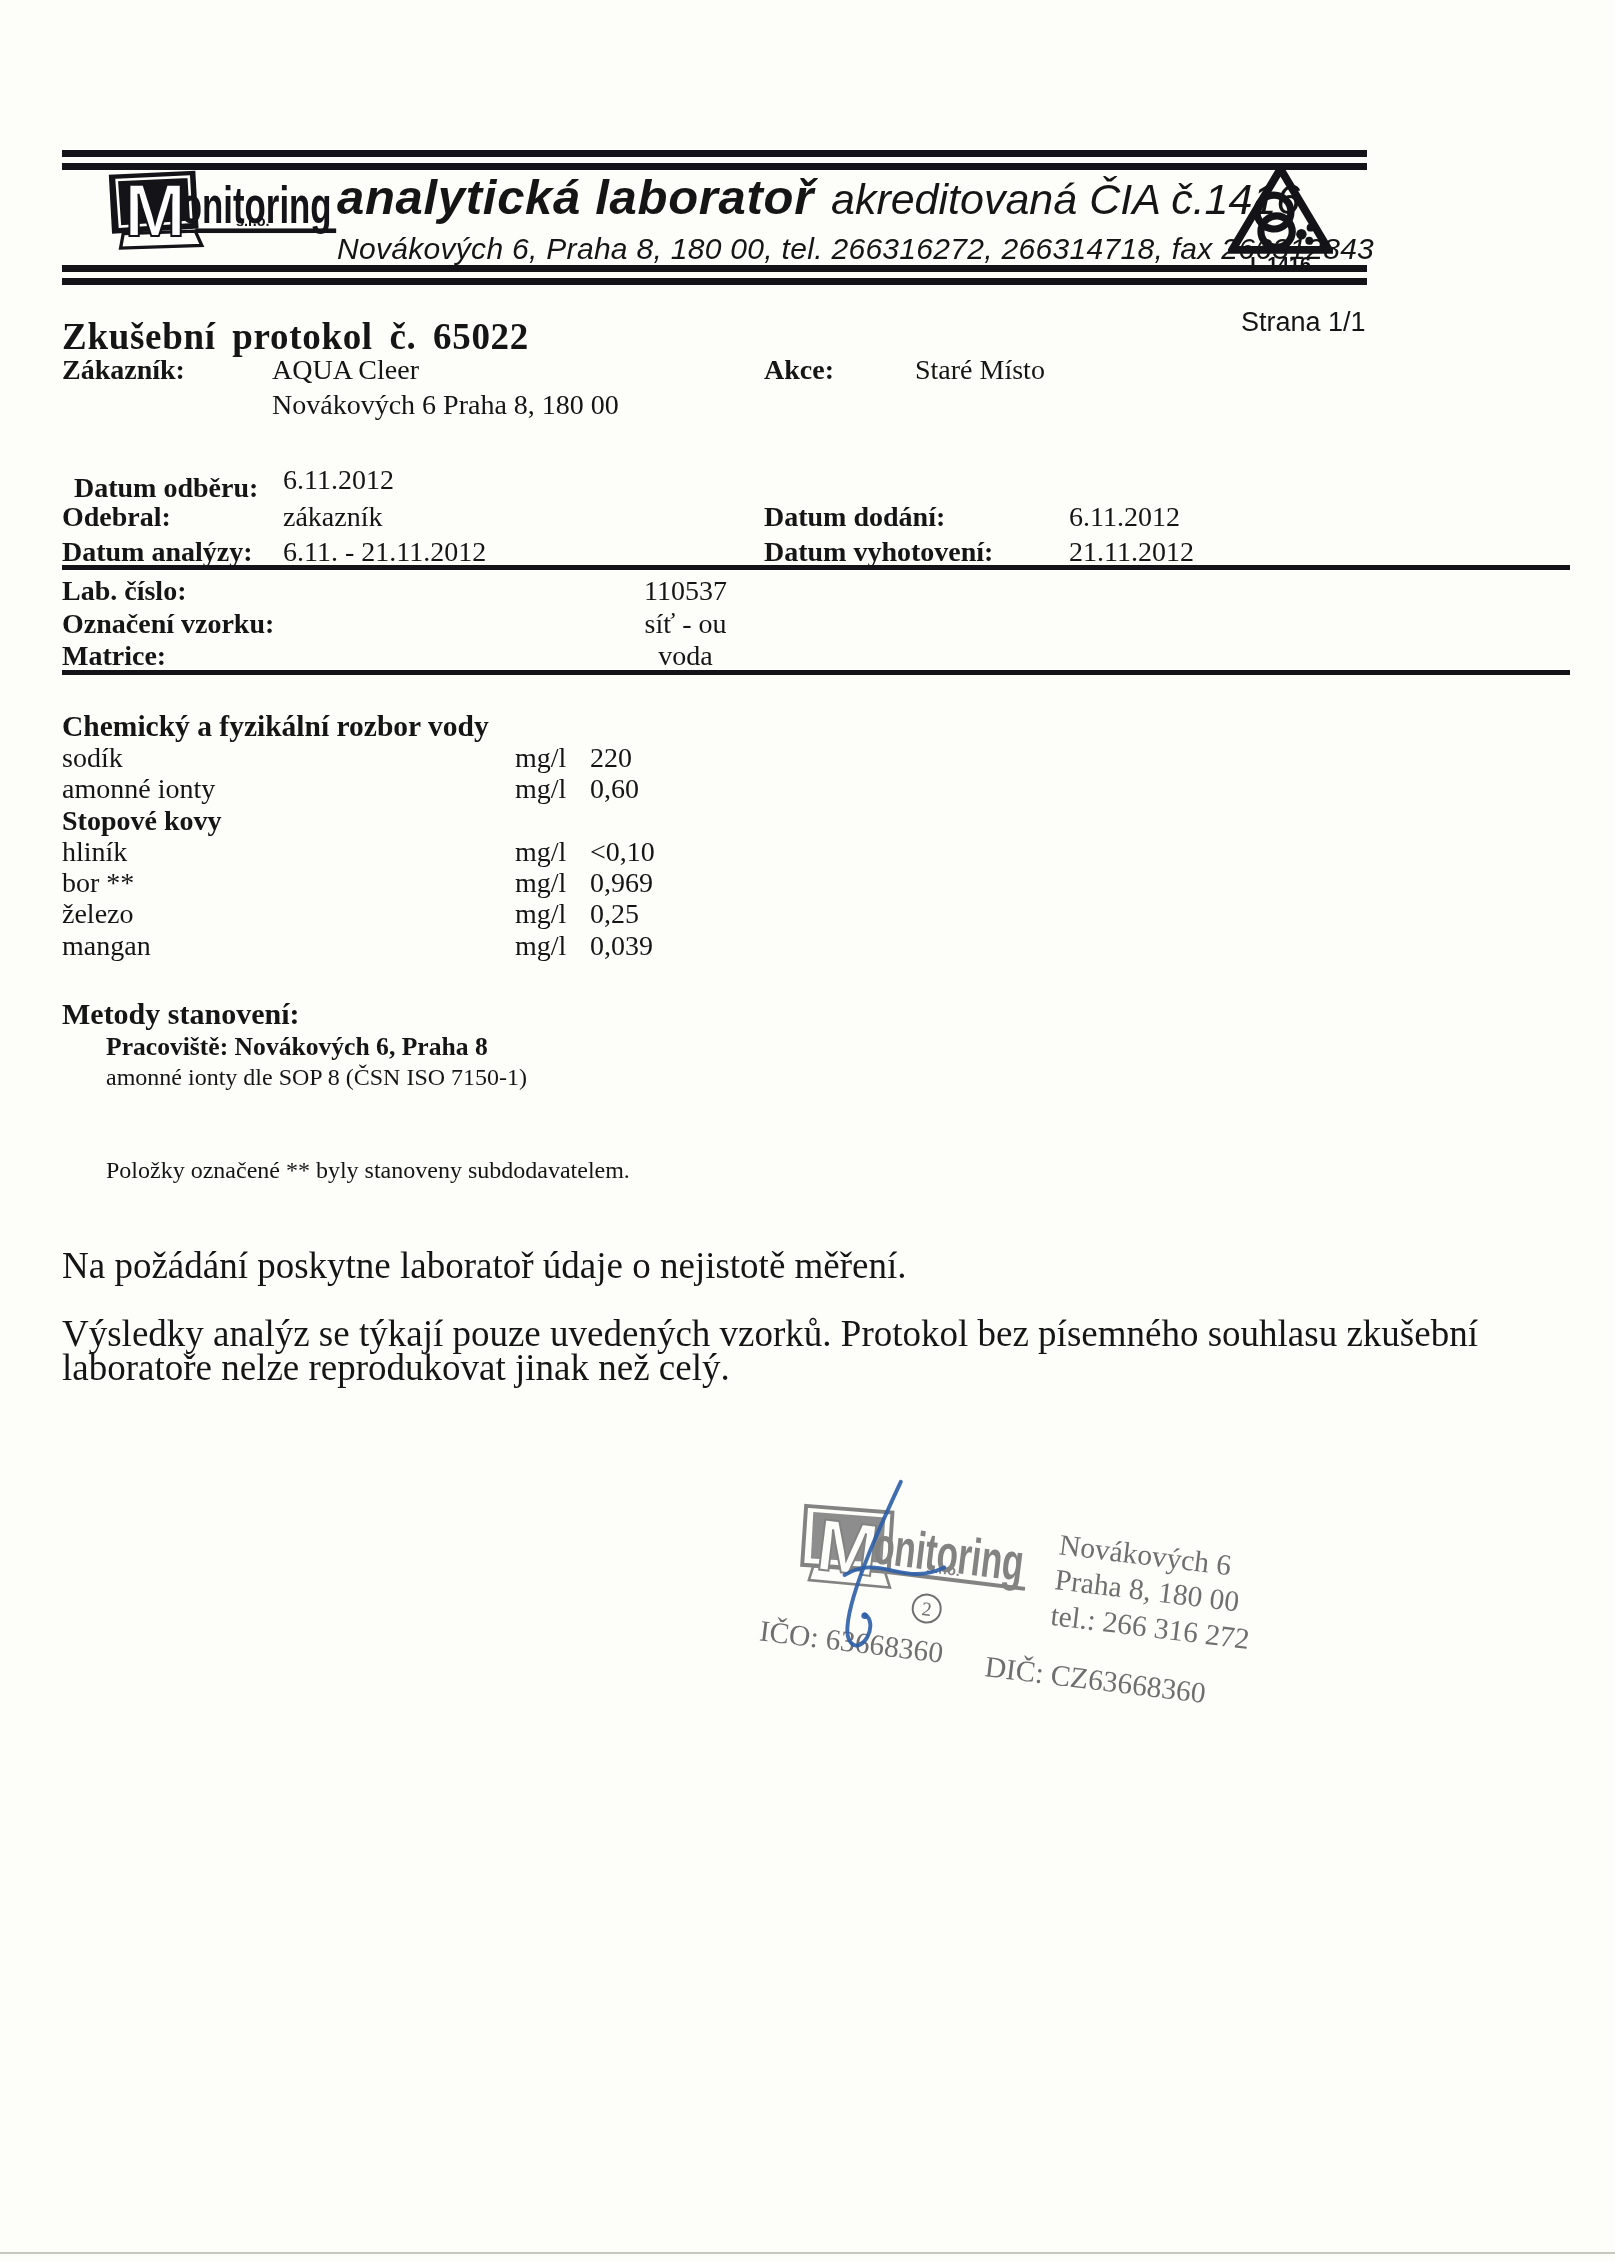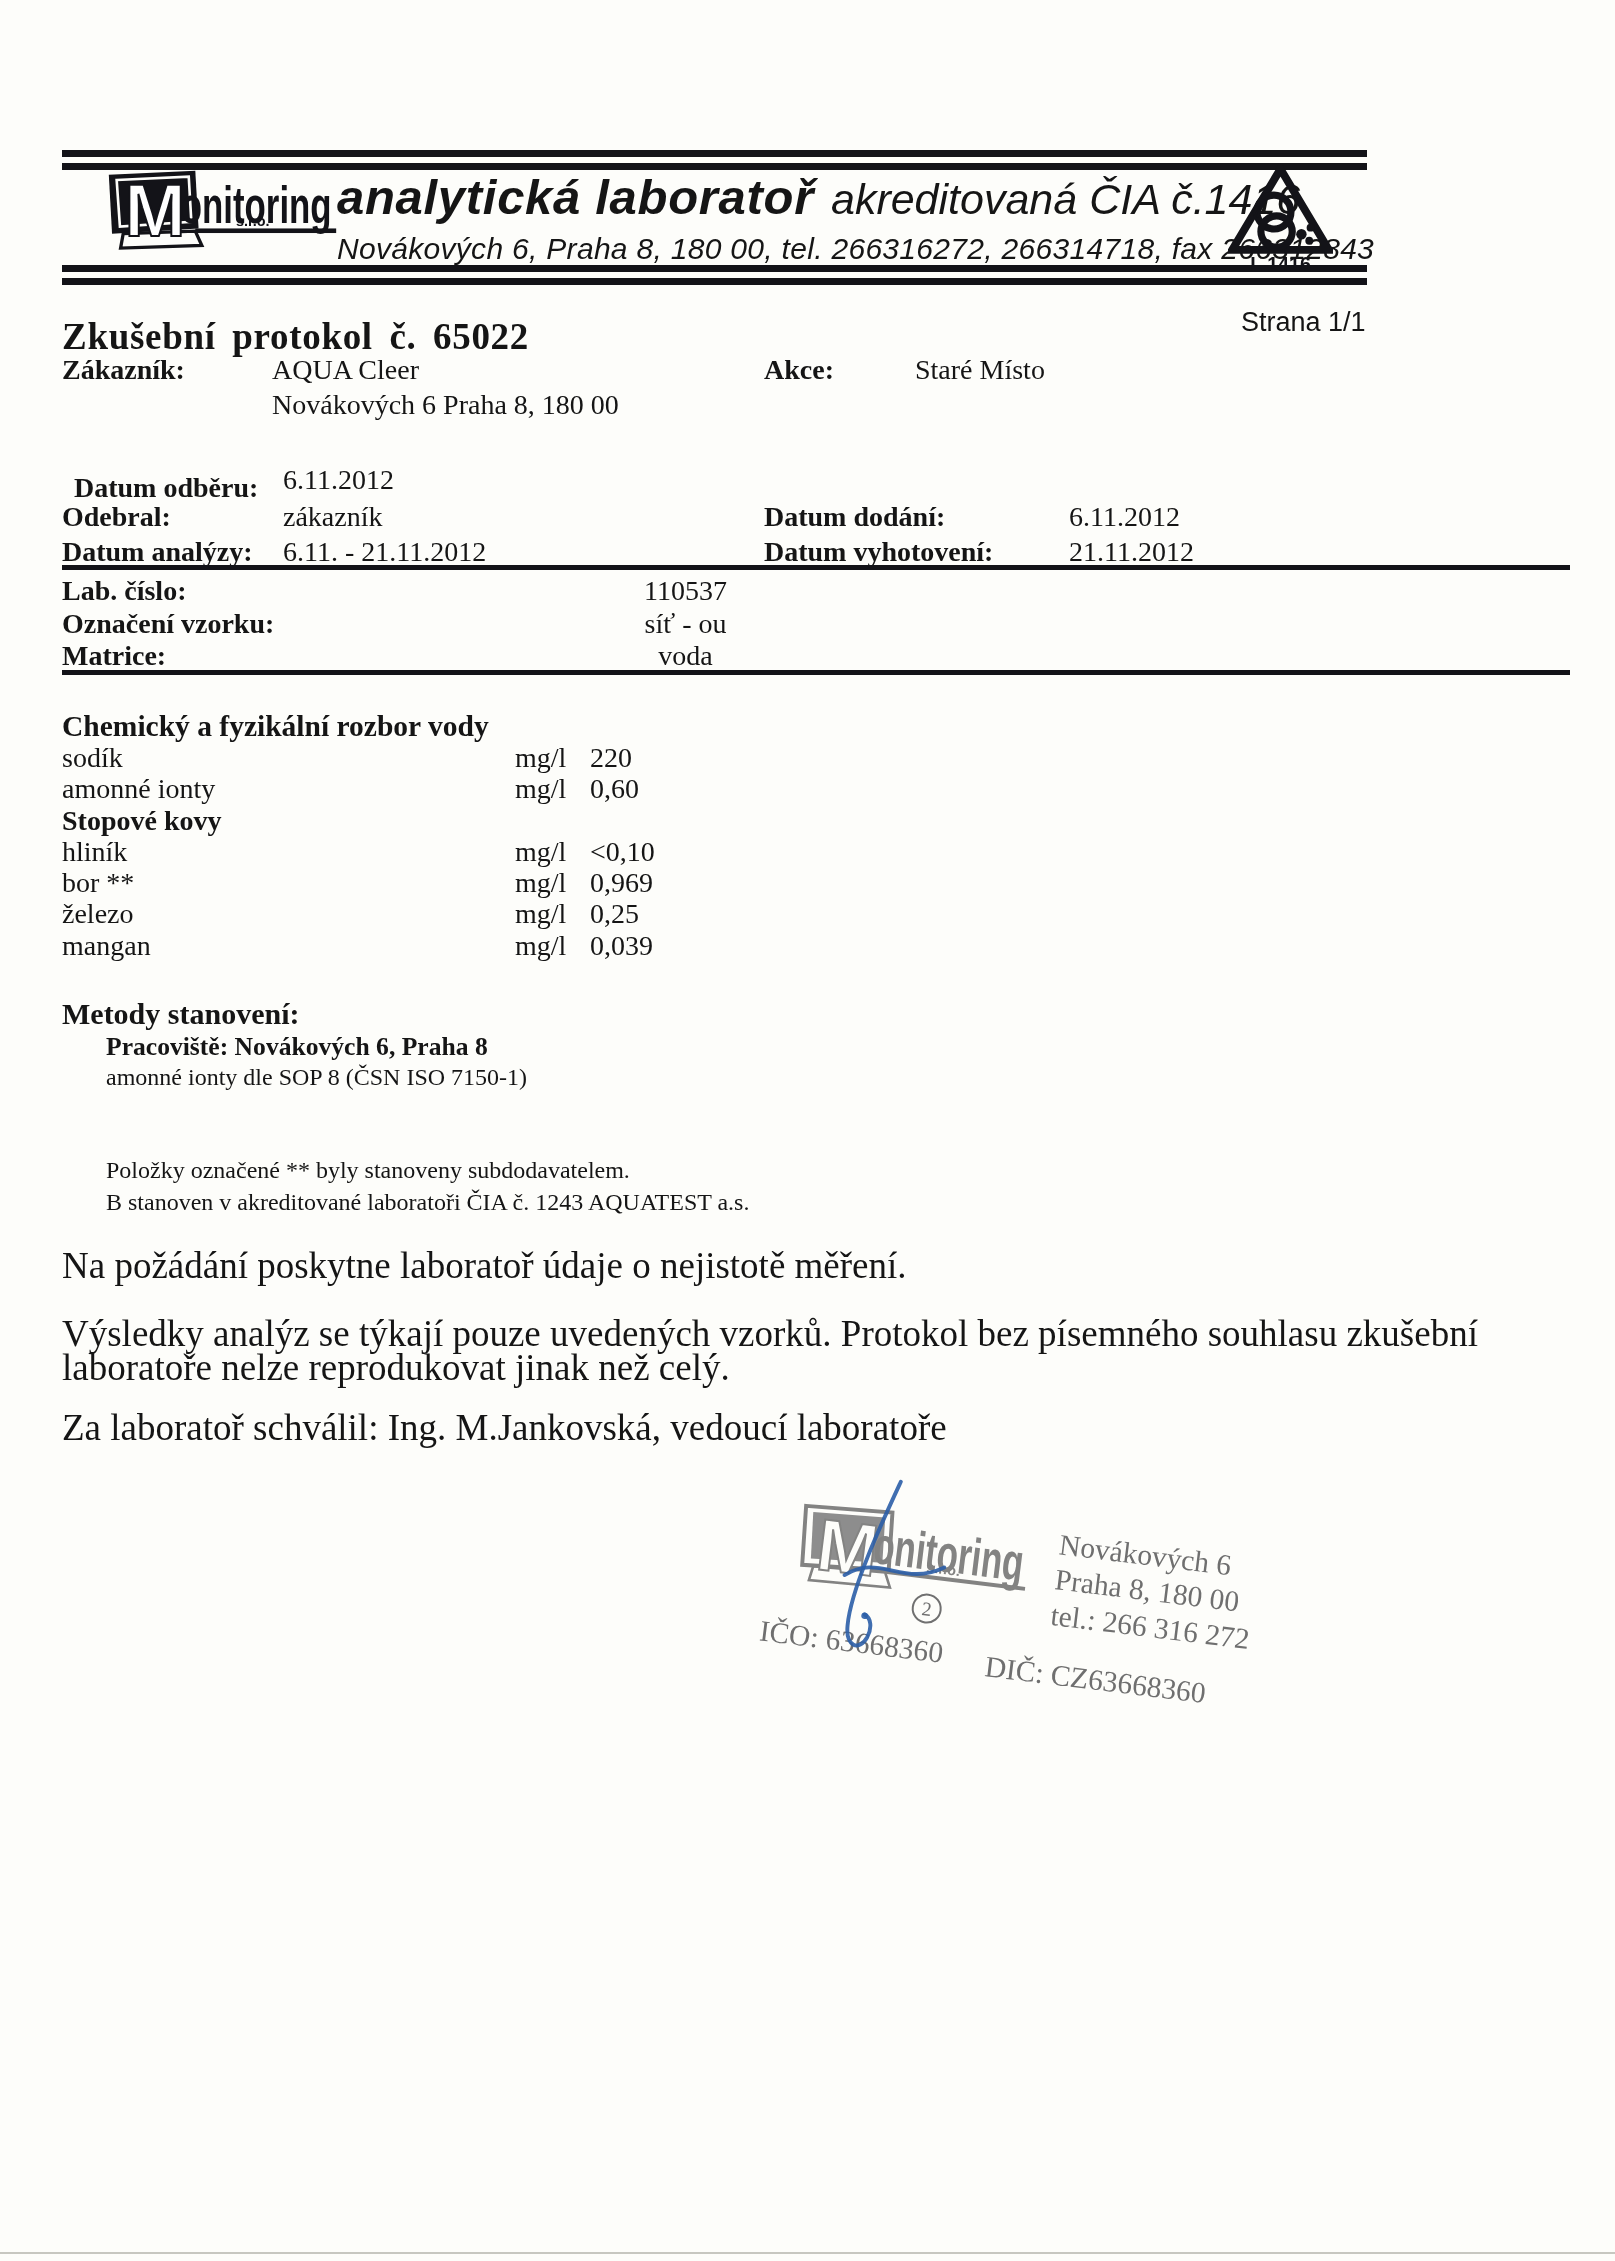--- a/index.html
+++ b/index.html
@@ -162,26 +162,24 @@
   <div class="res-row" style="top:930px;">
     <span class="res-name">mangan</span>
     <span class="res-unit">mg/l</span>
     <span class="res-val">0,039</span>
   </div>
 
   <div class="abs b" style="left:62px;top:997px;font-size:30px;">Metody stanovení:</div>
   <div class="abs b small" style="left:62px;top:1032px;font-size:25.6px;">Pracoviště: Novákových 6, Praha 8</div>
   <div class="abs small" style="left:62px;top:1063px;">amonné ionty  dle SOP 8 (ČSN ISO 7150-1)</div>
   <div class="abs small" style="left:62px;top:1156px;">Položky označené  **  byly  stanoveny  subdodavatelem.</div>
-  <div class="abs small" style="left:62px;top:1188px;">B stanoven v akreditované laboratoři ČIA č. 1243 AQUATEST a.s.</div>
 
   <div class="abs note" style="left:62px;top:1249px;">Na požádání poskytne laboratoř údaje o nejistotě měření.</div>
   <div class="abs note" style="left:62px;top:1317px;width:1505px;">Výsledky analýz se týkají pouze uvedených vzorků.  Protokol bez písemného souhlasu zkušební laboratoře nelze reprodukovat jinak než celý.</div>
 
-  <div class="abs note" style="left:62px;top:1411px;">Za laboratoř schválil:  Ing. M.Jankovská, vedoucí laboratoře</div>
 
   <div class="abs" id="stamp">
 
     <div class="abs" style="left:6.6px;top:13px;width:249px;height:98px;">
       <svg width="249" height="98" viewBox="0 0 380 146" opacity="0.85">
         <polygon points="18,10 150,4 155,92 23,100" fill="none" stroke="#6e6e6e" stroke-width="6"></polygon>
         <polygon points="30,18 140,13 144,82 35,89" fill="#7a7a7a"></polygon>
         <polygon points="40,100 150,96 160,118 36,122" fill="none" stroke="#6e6e6e" stroke-width="4"></polygon>
         <text x="42" y="104" font-family="Liberation Sans, sans-serif" font-weight="bold" font-size="112" fill="#fdfdfa" stroke="#6e6e6e" stroke-width="3">M</text>
         <text x="128" y="84" font-family="Liberation Sans, sans-serif" font-weight="bold" font-size="80" fill="#6e6e6e" textLength="230" lengthAdjust="spacingAndGlyphs">onitoring</text>

